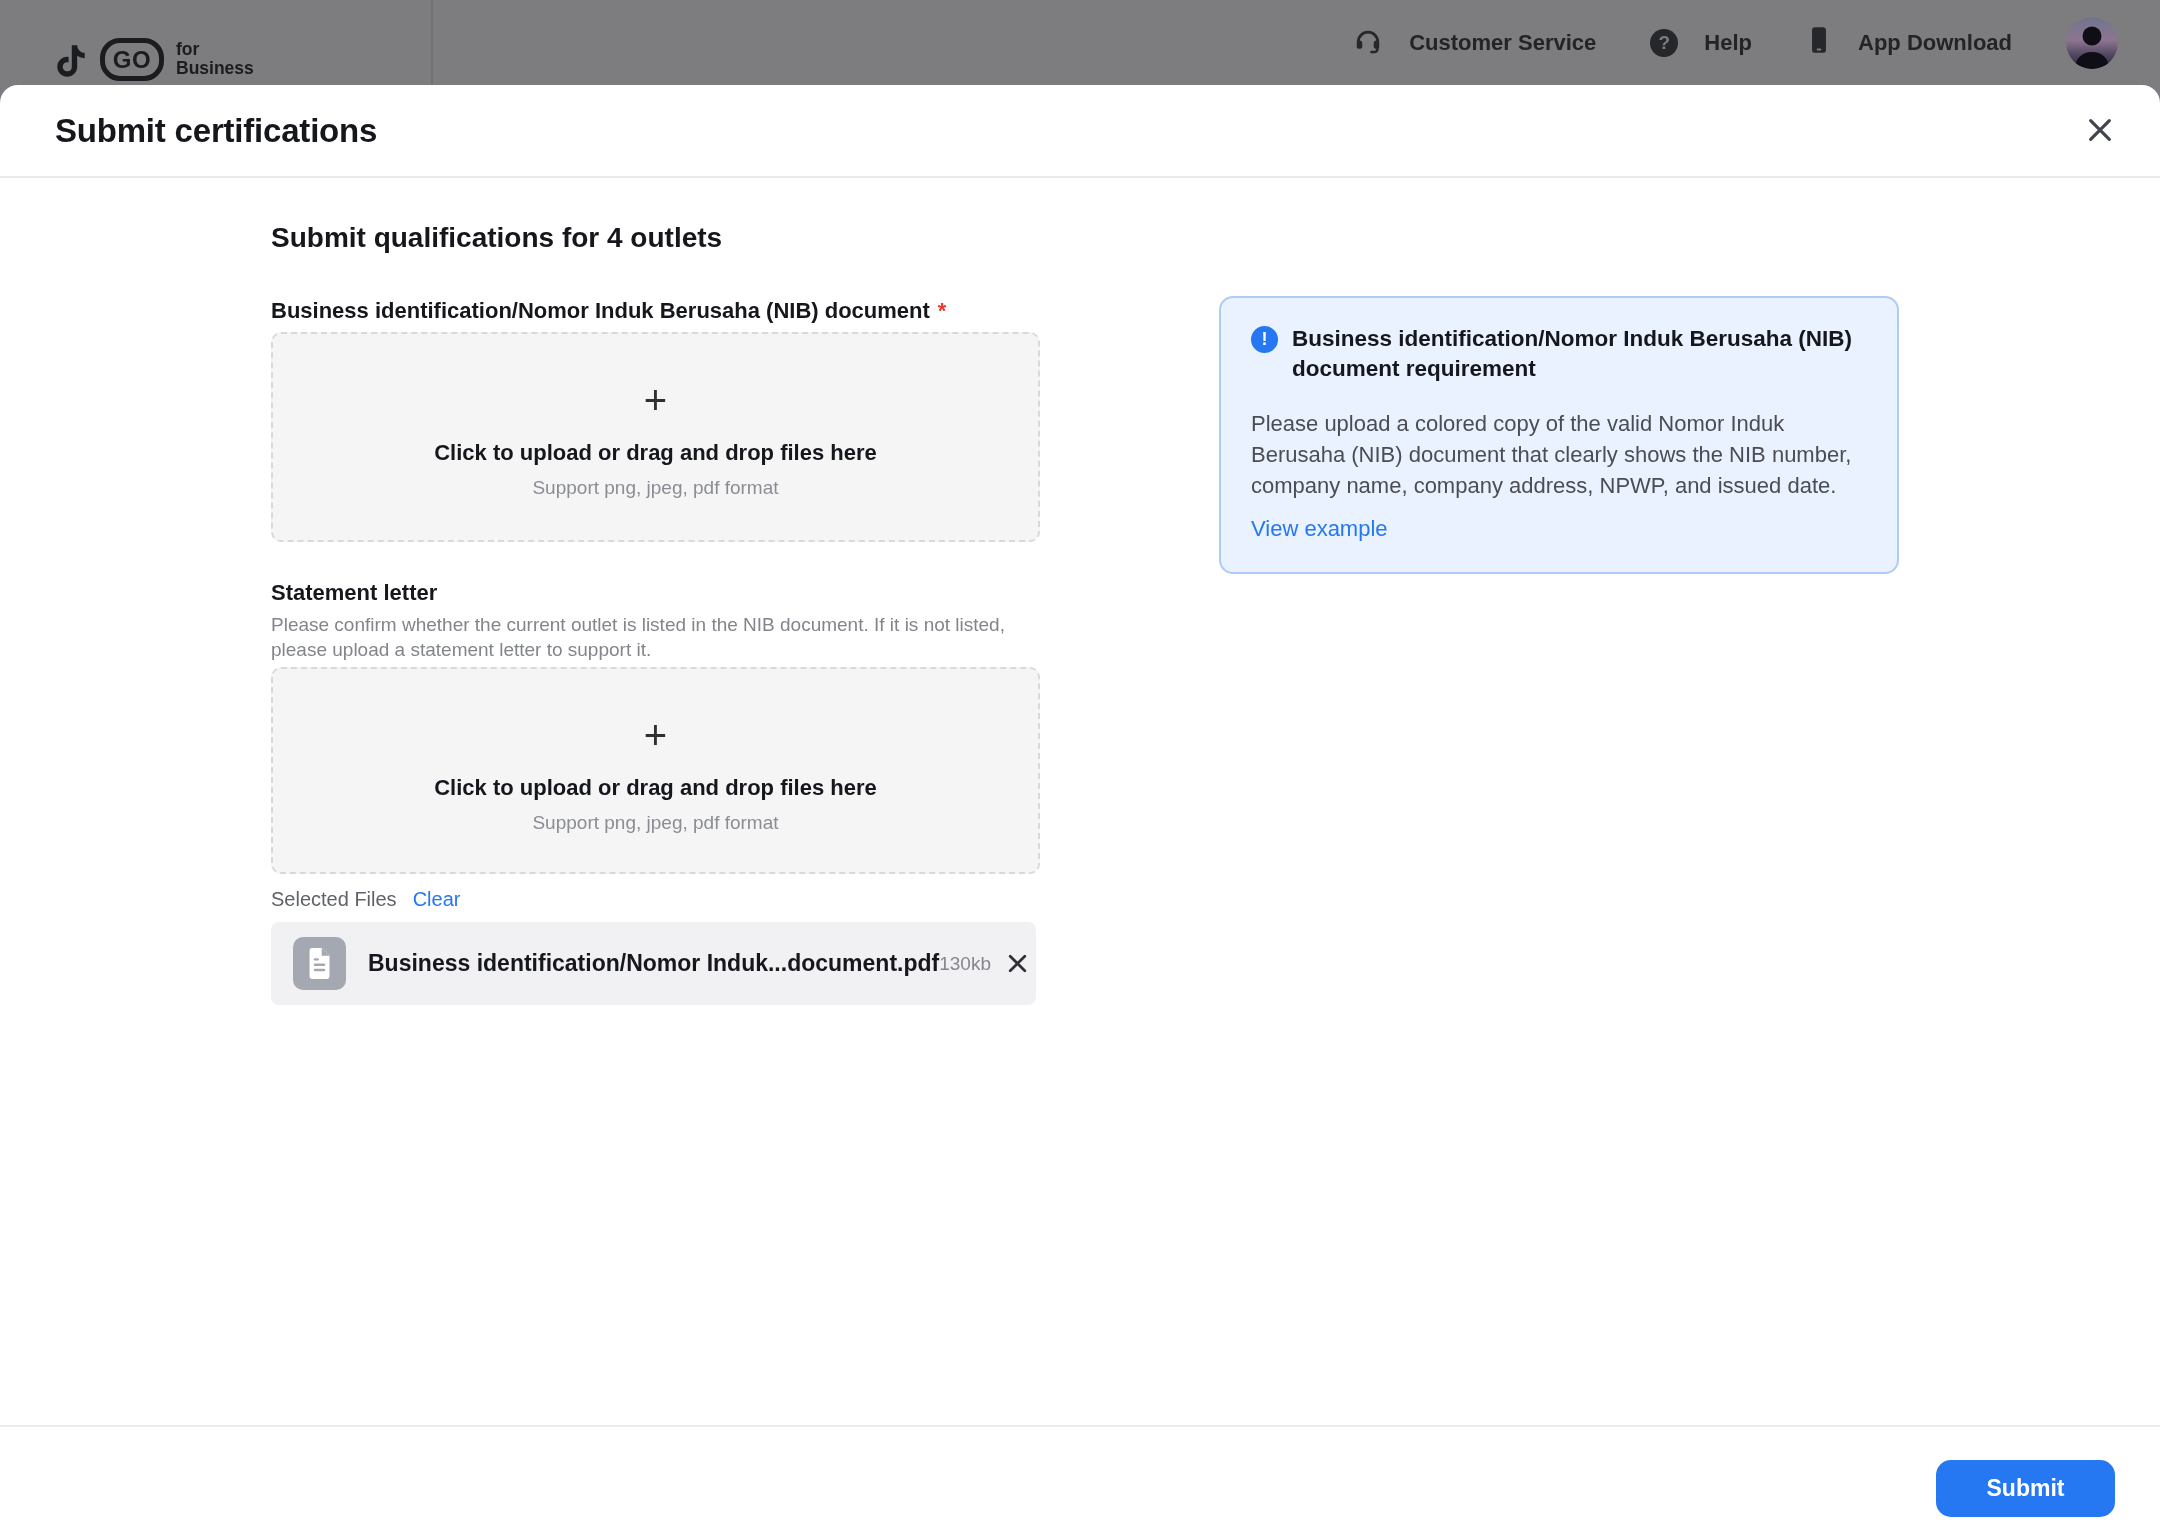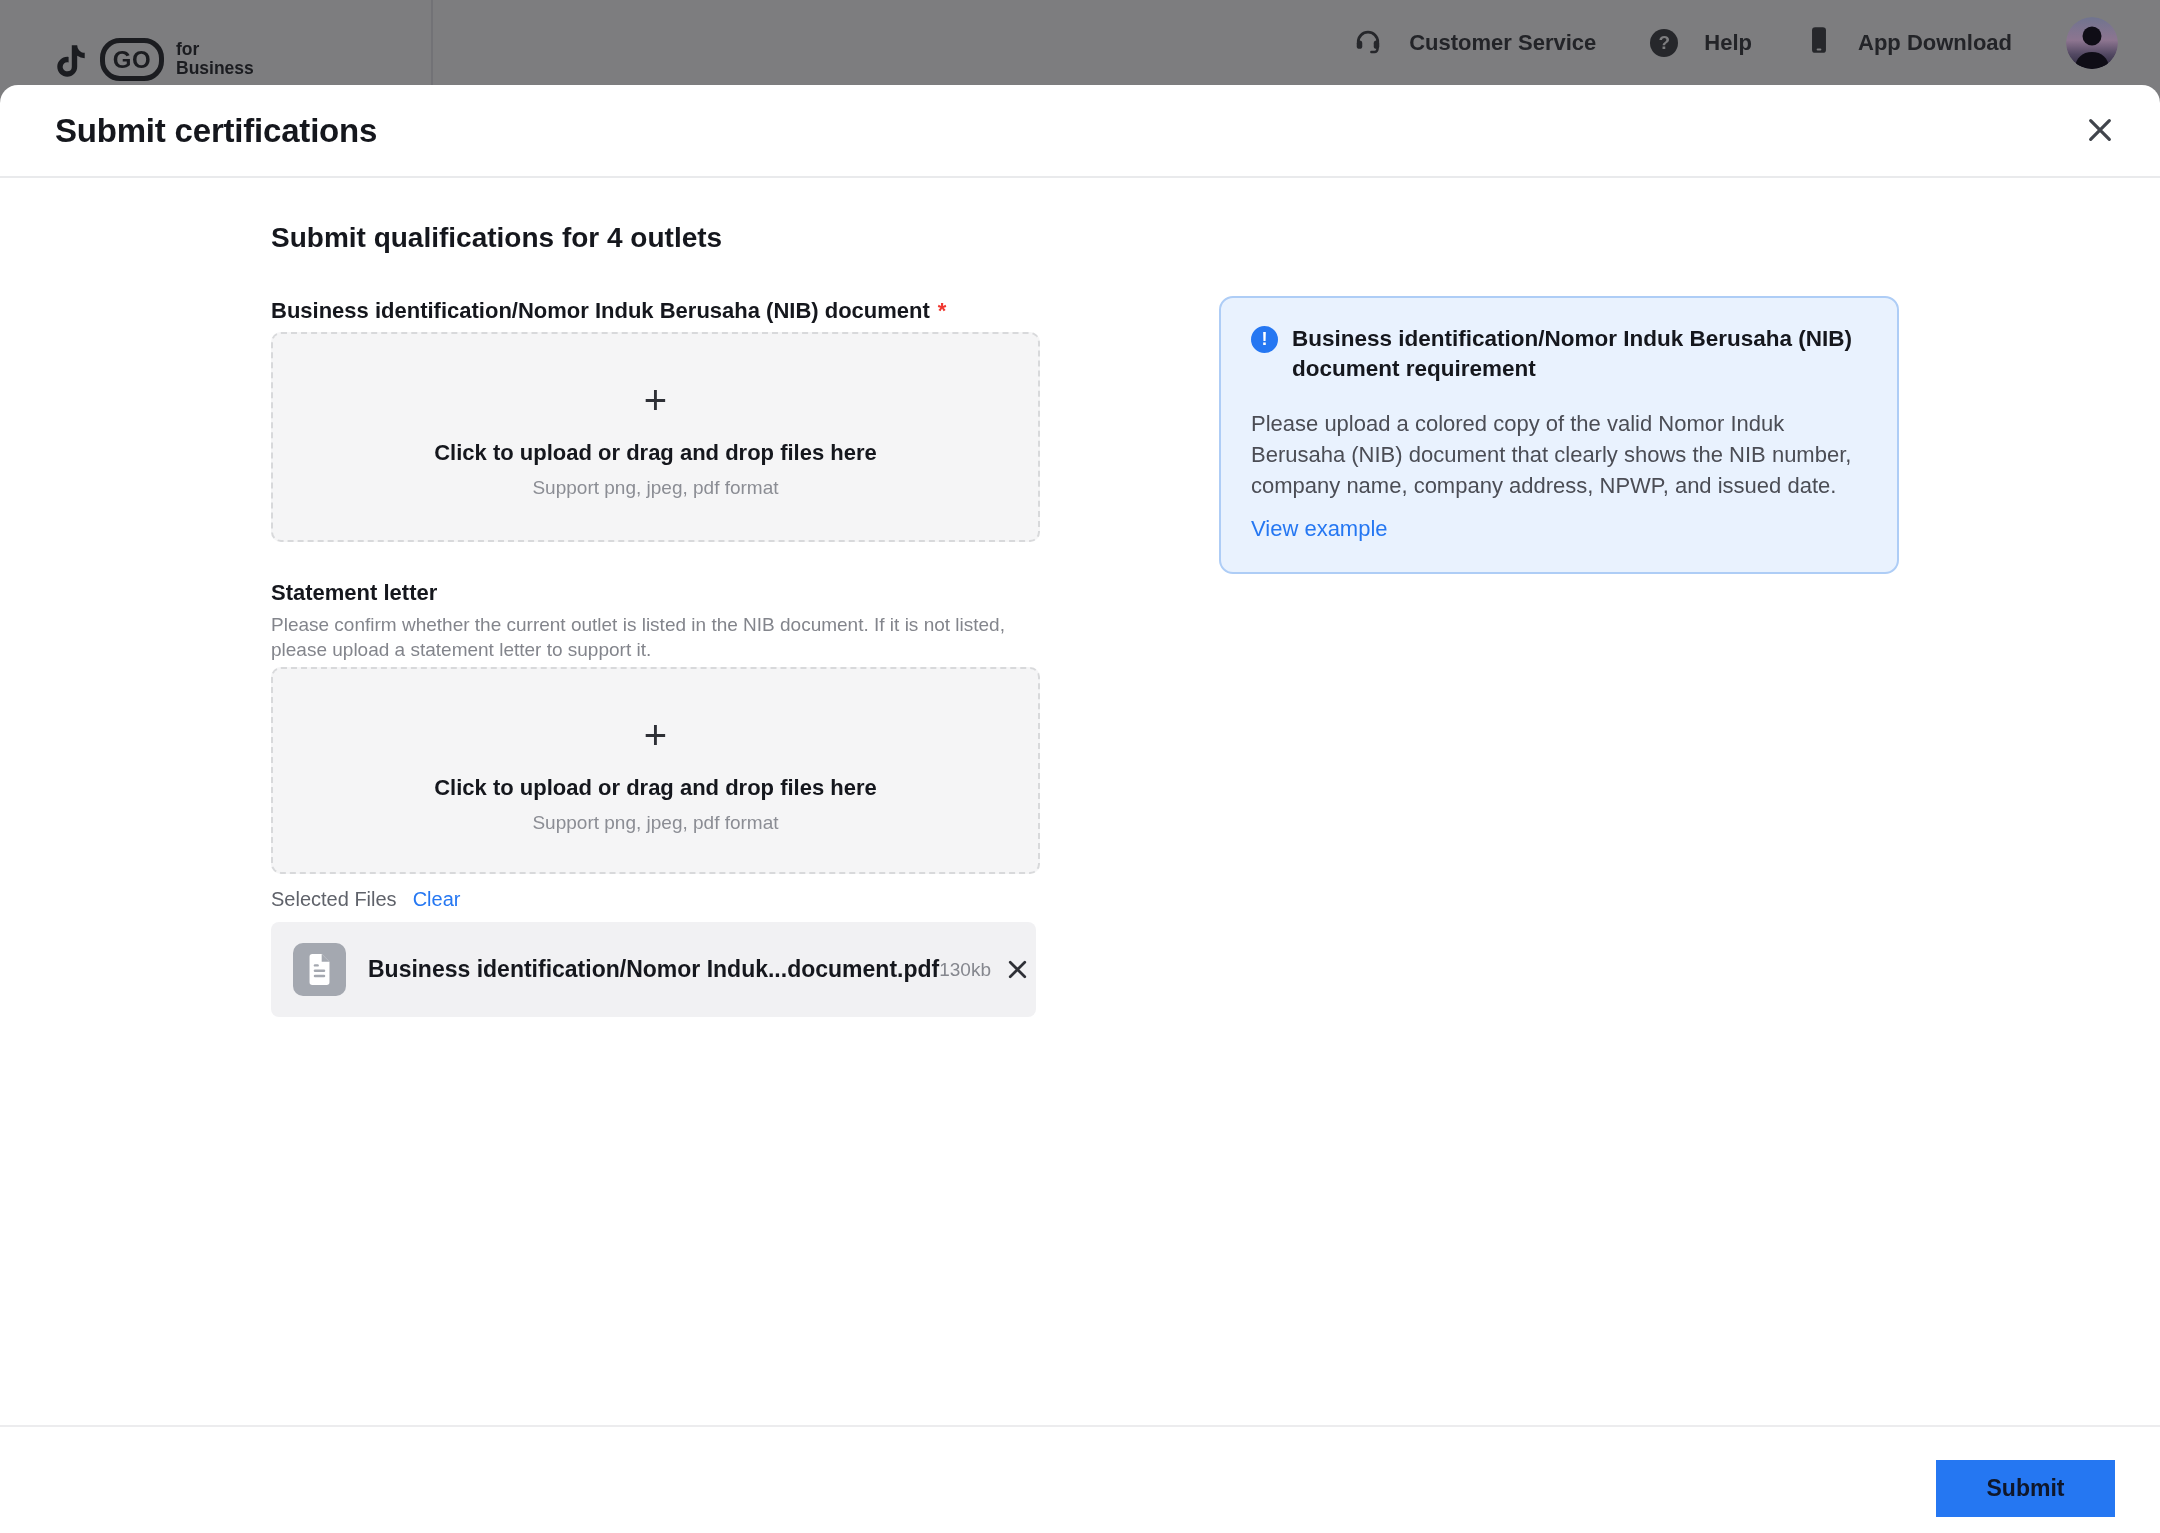--- a/index.html
+++ b/index.html
@@ -37,36 +37,36 @@
   .upload-title{margin-top:20px;font-size:22px;font-weight:700;color:#15171d;}
   .upload-subtitle{margin-top:11px;font-size:19px;color:#8b8d94;}
 
   .statement-label{position:absolute;left:271px;top:402px;font-size:22px;font-weight:700;color:#15171d;}
   .statement-desc{position:absolute;left:271px;top:434px;width:775px;font-size:19px;line-height:25px;color:#83858c;}
 
   .selected-row{position:absolute;left:271px;top:710px;display:flex;align-items:center;gap:16px;}
   .selected-label{font-size:20px;color:#5f626a;}
   .clear-link{font-size:20px;font-weight:500;color:#2577f2;cursor:pointer;}
 
-  .file-row{position:absolute;left:271px;top:744px;width:721px;height:71px;background:#f1f1f3;border-radius:8px;display:flex;align-items:center;padding:12px 22px;}
+  .file-row{position:absolute;left:271px;top:744px;width:721px;height:71px;background:#f1f1f3;border-radius:8px;display:flex;align-items:center;padding:6px 22px;}
   .file-icon-square{width:53px;height:53px;border-radius:10px;background:#a4a8b0;display:flex;align-items:center;justify-content:center;flex:none;}
   .file-name{margin-left:22px;font-size:23px;font-weight:700;color:#15171d;white-space:nowrap;}
   .file-spacer{flex:1;}
   .file-size{font-size:19px;color:#85878e;margin-right:14px;}
   .file-remove{width:26px;height:26px;display:flex;align-items:center;justify-content:center;cursor:pointer;background:none;border:none;padding:0;flex:none;}
 
   .info-box{position:absolute;left:1219px;top:118px;width:680px;box-sizing:border-box;background:#e9f2fe;border:2px solid #aecdf6;border-radius:14px;padding:26px 30px 30px 30px;}
   .info-title-row{display:flex;gap:14px;}
   .info-icon{width:27px;height:27px;border-radius:50%;background:#2577f2;color:#ffffff;display:flex;align-items:center;justify-content:center;font-size:18px;font-weight:700;flex:none;margin-top:2px;}
   .info-title{font-size:22.5px;font-weight:700;line-height:30px;color:#15171d;}
   .info-body{margin-top:24px;font-size:22px;line-height:31px;color:#4b4d55;}
   .info-link{display:inline-block;margin-top:15px;font-size:22px;font-weight:400;color:#2577f2;cursor:pointer;text-decoration:none;}
 
   .modal-footer{position:absolute;left:0;bottom:0;width:2160px;height:106px;background:#ffffff;border-top:2px solid #ececee;}
-  .submit-btn{position:absolute;right:45px;top:33px;width:179px;height:57px;background:#2577f2;color:#0f172a;border:none;border-radius:0;font-family:"Liberation Sans",sans-serif;font-size:23px;font-weight:700;cursor:pointer;}
+  .submit-btn{position:absolute;right:45px;top:33px;width:179px;height:57px;background:#2577f2;color:#ffffff;border:none;border-radius:15px;font-family:"Liberation Sans",sans-serif;font-size:23px;font-weight:700;cursor:pointer;}
 </style>
 </head>
 <body>
 
 <div class="page">
 
   <div class="top-strip">
     <div class="strip-divider"></div>
 
     <div class="logo">

